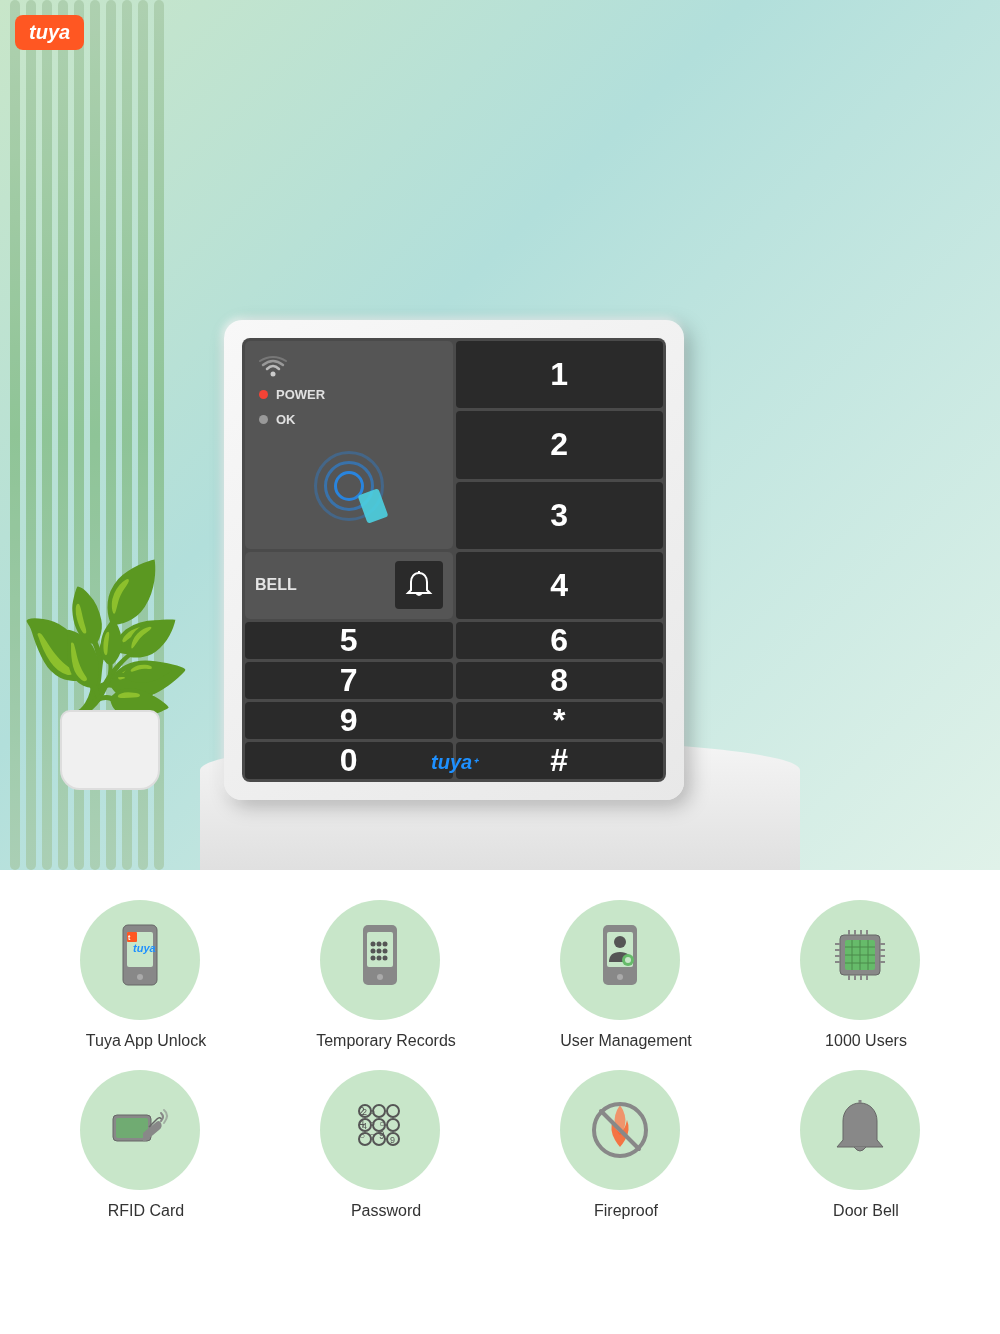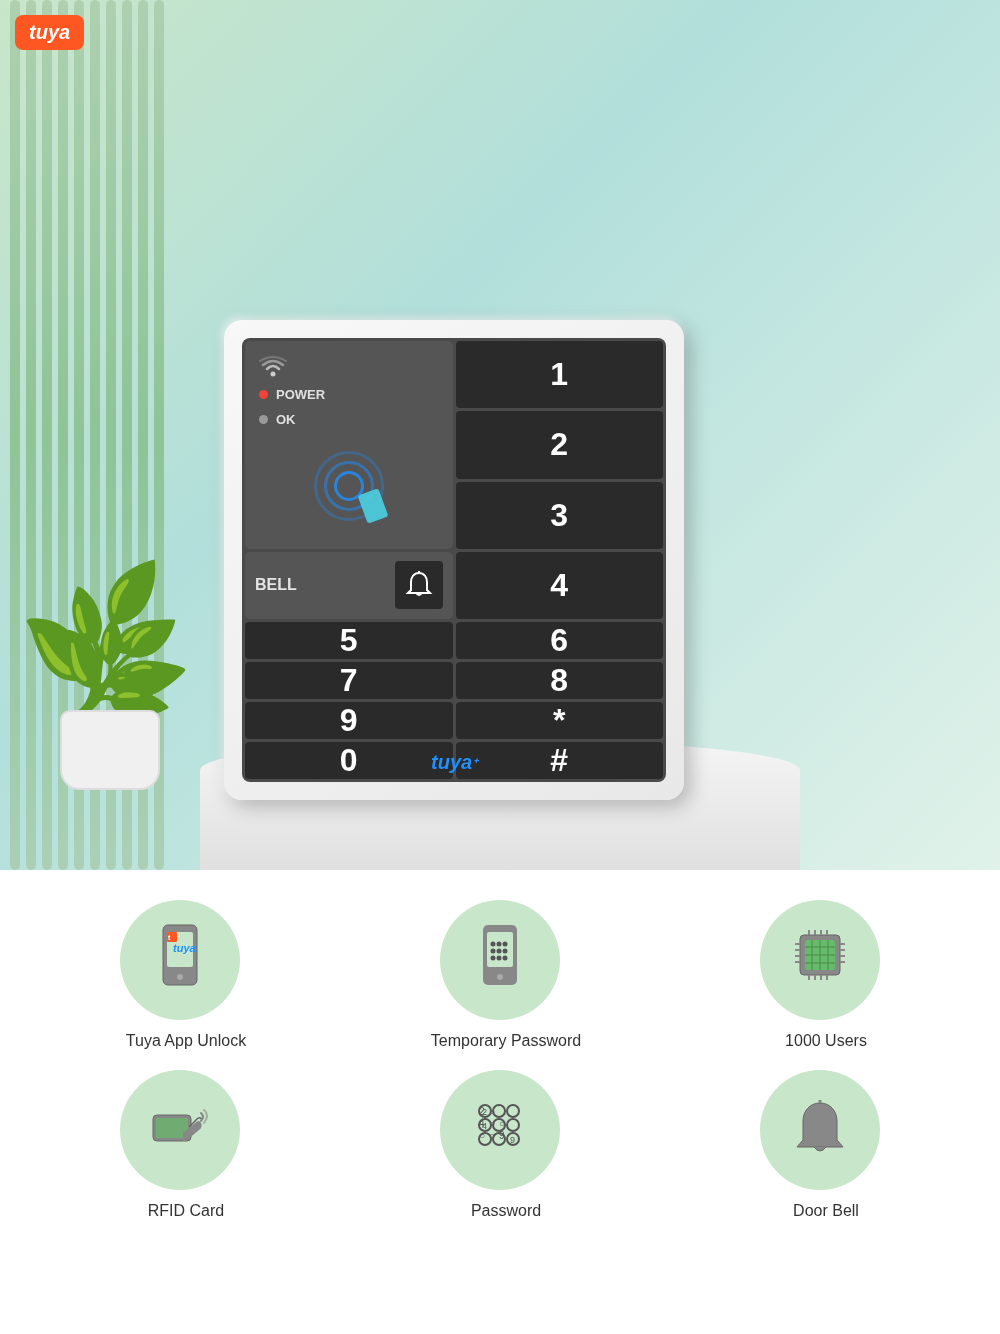--- a/index.html
+++ b/index.html
@@ -401,23 +401,39 @@
           <circle cx="40" cy="24" r="2.5" fill="#555"></circle>
           <circle cx="28" cy="31" r="2.5" fill="#555"></circle>
           <circle cx="34" cy="31" r="2.5" fill="#555"></circle>
           <circle cx="40" cy="31" r="2.5" fill="#555"></circle>
           <circle cx="28" cy="38" r="2.5" fill="#555"></circle>
           <circle cx="34" cy="38" r="2.5" fill="#555"></circle>
           <circle cx="40" cy="38" r="2.5" fill="#555"></circle>
           <circle cx="35" cy="57" r="3" fill="#aaa"></circle>
         </svg>
       </div>
-      <span class="feature-label">Temporary Password</span>
-    </div>
-
+      <span class="feature-label">Temporary Records</span>
+    </div>
+
+    <div class="feature-item">
+      <div class="feature-circle">
+        <svg width="70" height="80" viewBox="0 0 70 80">
+          <rect x="18" y="5" width="34" height="60" rx="5" ry="5" fill="#888"></rect>
+          <rect x="22" y="12" width="26" height="35" rx="2" fill="#c8e6c9"></rect>
+
+          <circle cx="35" cy="22" r="6" fill="#555"></circle>
+          <path d="M24 42 Q24 32 35 32 Q46 32 46 42" fill="#555"></path>
+
+          <circle cx="43" cy="40" r="6" fill="#66bb6a"></circle>
+          <circle cx="43" cy="40" r="3" fill="#c8e6c9"></circle>
+          <circle cx="35" cy="57" r="3" fill="#aaa"></circle>
+        </svg>
+      </div>
+      <span class="feature-label">User Management</span>
+    </div>
 
 
     <div class="feature-item">
       <div class="feature-circle">
         <svg width="70" height="80" viewBox="0 0 70 80">
 
           <rect x="15" y="15" width="40" height="40" rx="4" fill="#888" stroke="#666"></rect>
           <rect x="20" y="20" width="30" height="30" rx="2" fill="#66bb6a"></rect>
 
           <line x1="20" y1="27" x2="50" y2="27" stroke="#4a8a4a" stroke-width="1"></line>
@@ -492,20 +508,33 @@
           <circle cx="20" cy="44" r="6" fill="none" stroke="#555" stroke-width="2"></circle>
           <circle cx="34" cy="44" r="6" fill="none" stroke="#555" stroke-width="2"></circle>
           <circle cx="48" cy="44" r="6" fill="none" stroke="#555" stroke-width="2"></circle>
           <text x="45" y="48" font-size="9" fill="#555">9</text>
         </svg>
       </div>
       <span class="feature-label">Password</span>
     </div>
 
 
+    <div class="feature-item">
+      <div class="feature-circle">
+        <svg width="70" height="70" viewBox="0 0 70 70">
+
+          <path d="M35 10 Q28 20 30 30 Q32 38 35 40 Q38 38 40 30 Q42 20 35 10Z" fill="#ff7043" opacity="0.7"></path>
+          <path d="M28 25 Q24 35 30 45 Q33 50 35 52 Q37 50 40 45 Q46 35 42 25 Q40 35 35 38 Q30 35 28 25Z" fill="#ff5722" opacity="0.8"></path>
+
+          <circle cx="35" cy="35" r="26" fill="none" stroke="#888" stroke-width="4"></circle>
+          <line x1="16" y1="16" x2="54" y2="54" stroke="#888" stroke-width="4" stroke-linecap="round"></line>
+        </svg>
+      </div>
+      <span class="feature-label">Fireproof</span>
+    </div>
 
     <div class="feature-item">
       <div class="feature-circle">
         <svg width="70" height="70" viewBox="0 0 70 70">
 
           <path d="M35 8 C25 8 18 16 18 26 L18 45 L12 52 L58 52 L52 45 L52 26 C52 16 45 8 35 8Z" fill="#888" stroke="#666" stroke-width="1"></path>
           <path d="M29 52 Q35 60 41 52" fill="#888" stroke="#666" stroke-width="1"></path>
           <line x1="35" y1="8" x2="35" y2="5" stroke="#888" stroke-width="3"></line>
         </svg>
       </div>

